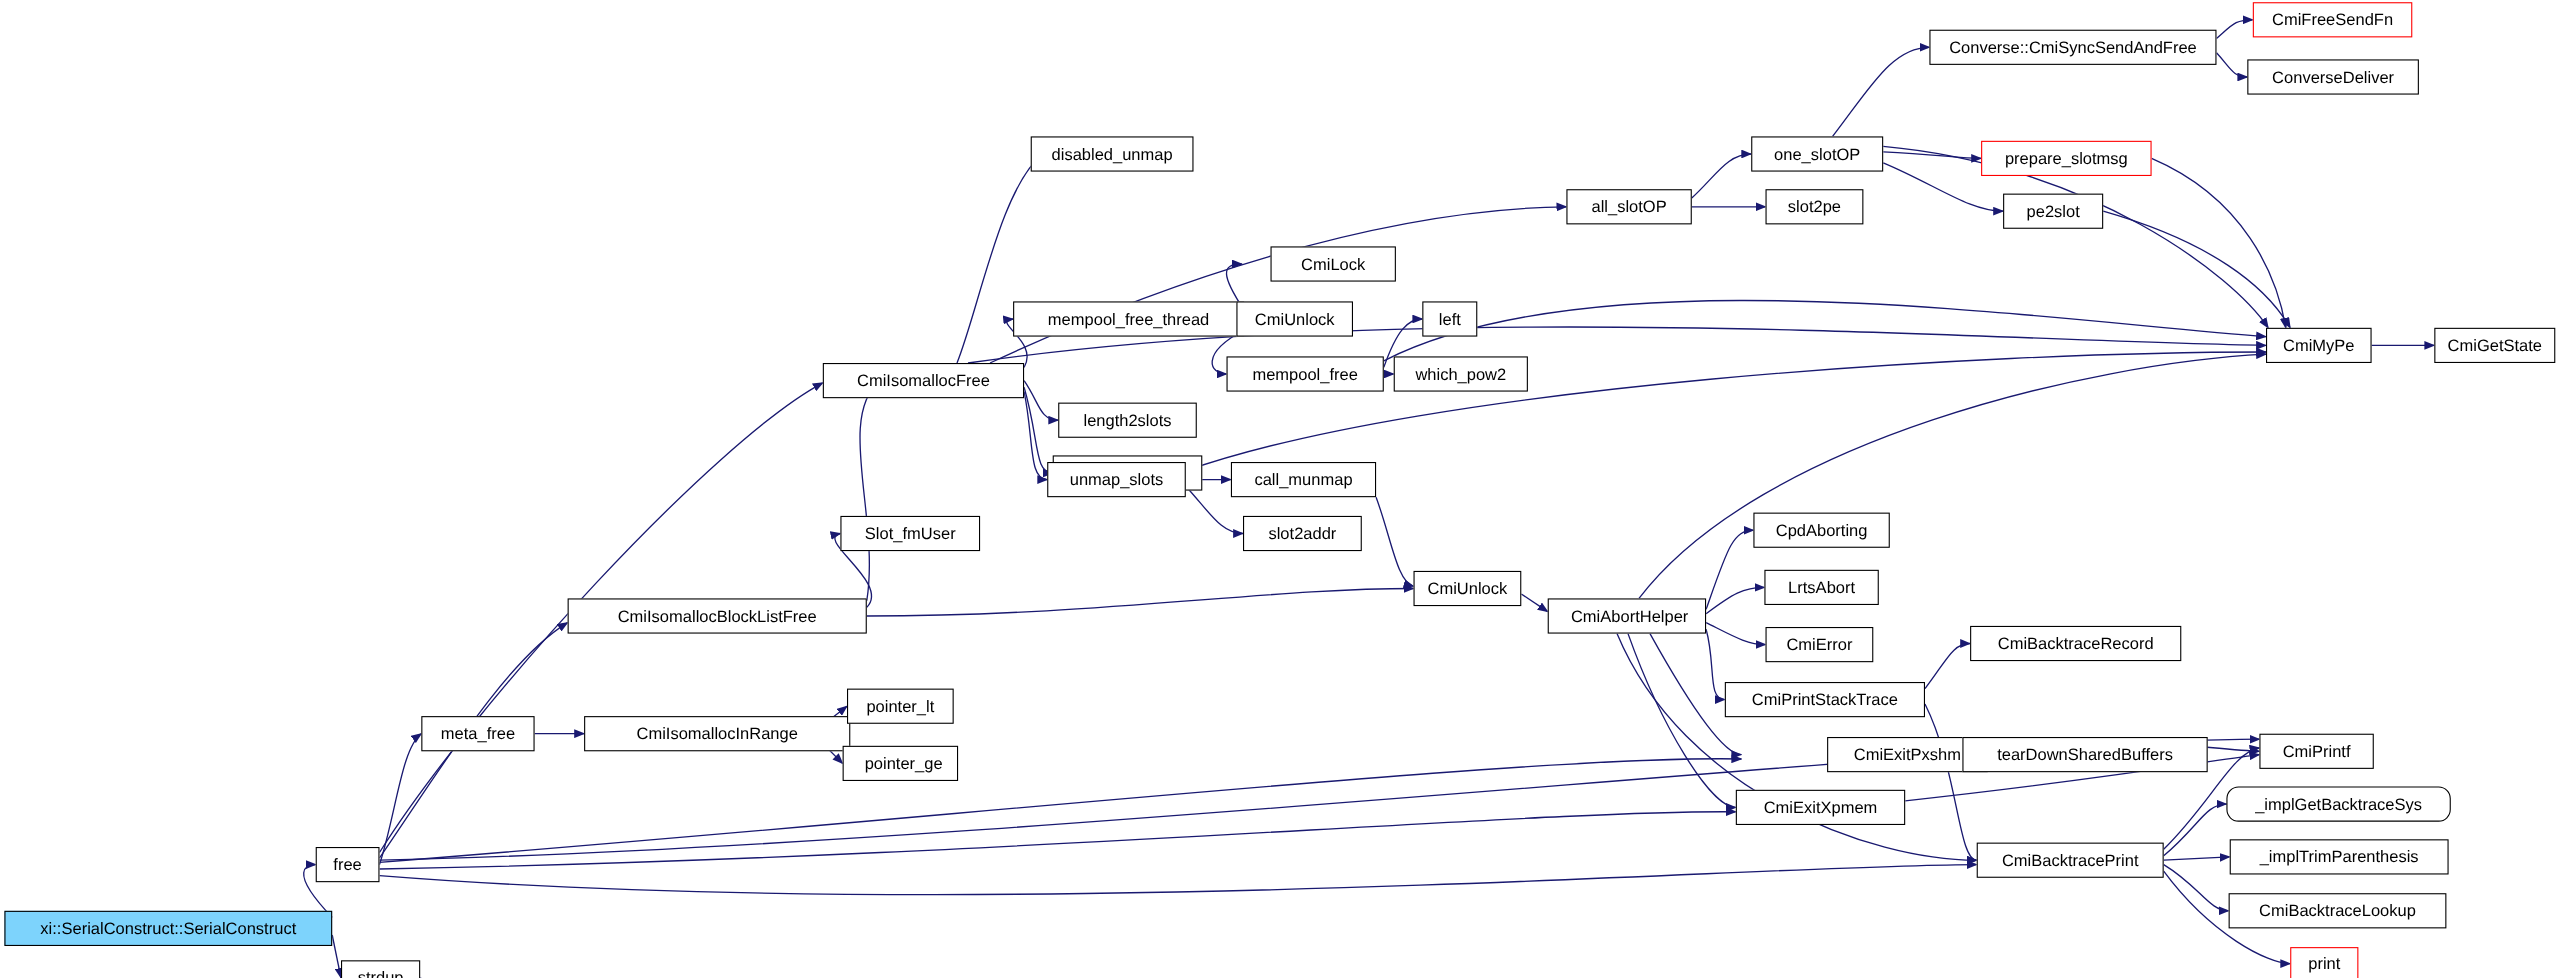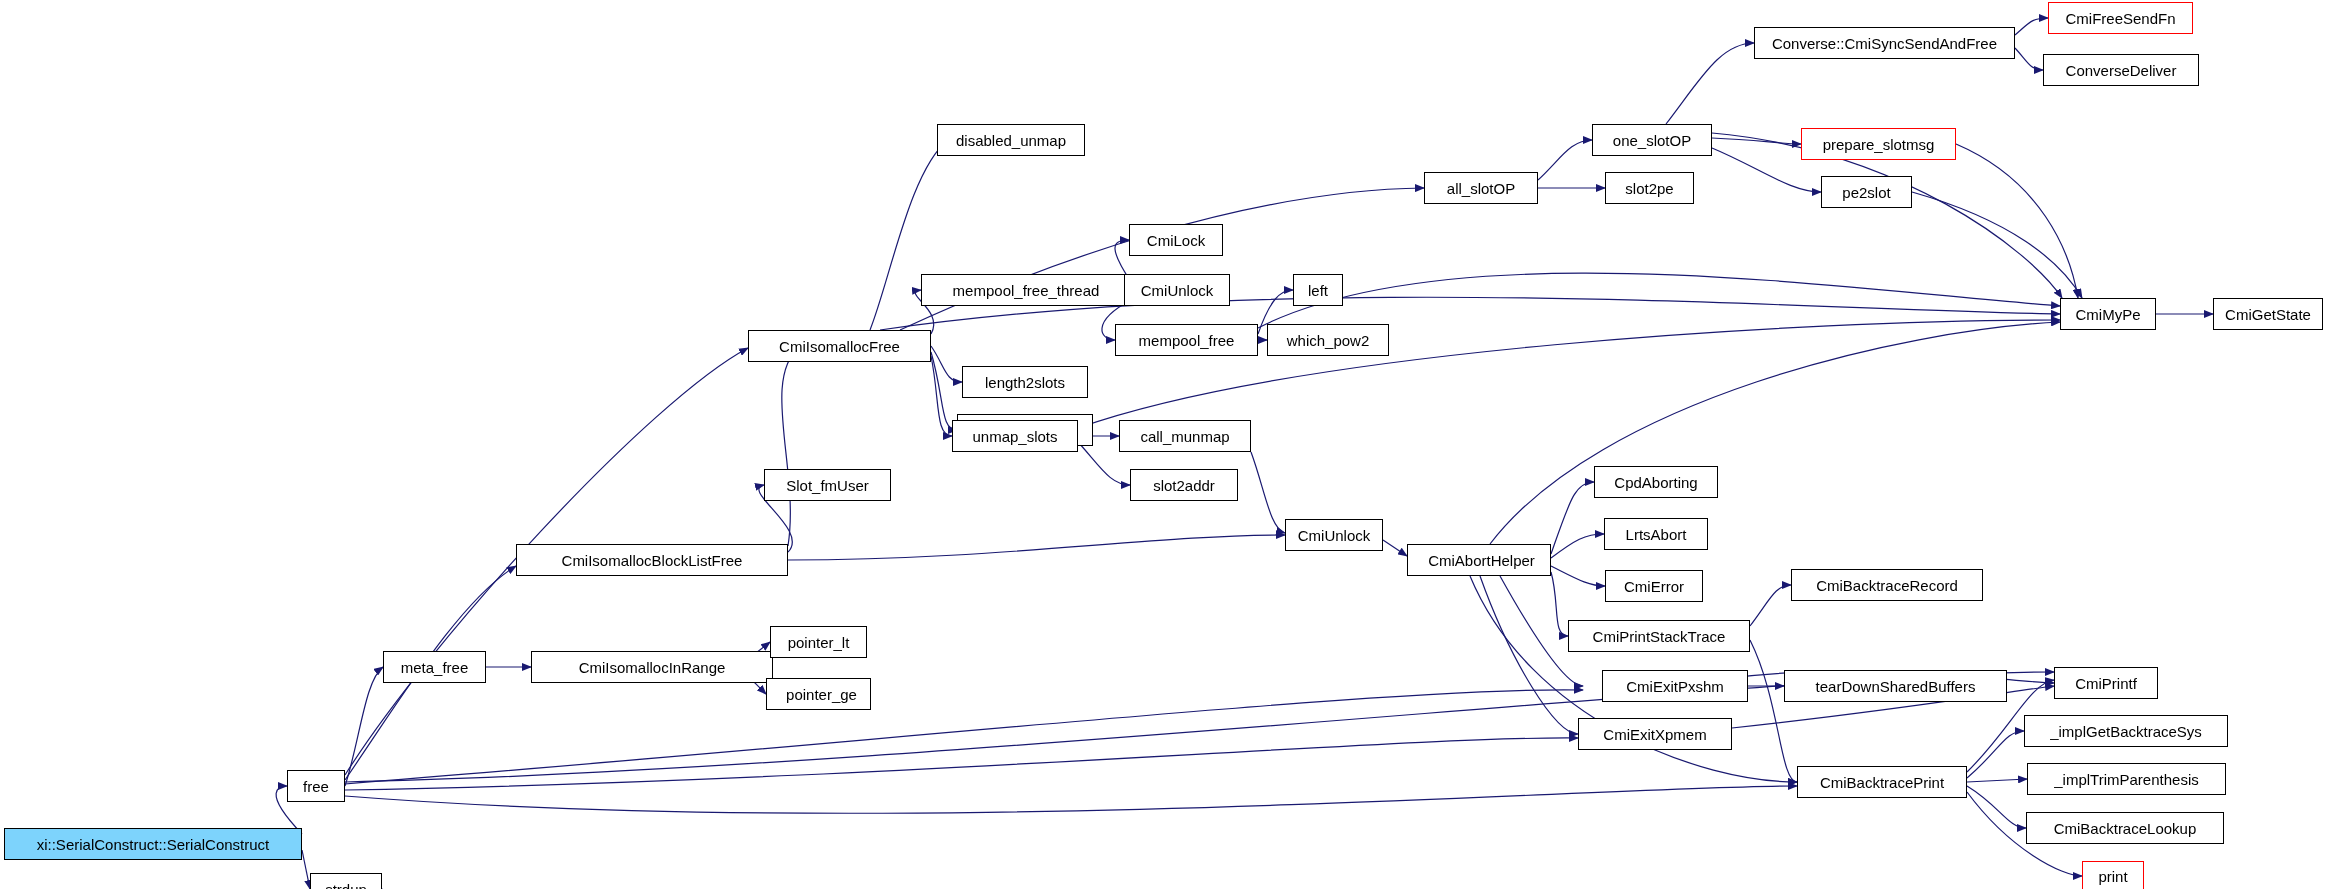--- a/index.html
+++ b/index.html
@@ -131,21 +131,21 @@
       <div class="node" style="left: 383px; top: 651px; width: 103px; height: 32px;">meta_free</div>
       <div class="node" style="left: 531px; top: 651px; width: 242px; height: 32px;">CmiIsomallocInRange</div>
       <div class="node" style="left: 770px; top: 626px; width: 97px; height: 32px;">pointer_lt</div>
       <div class="node" style="left: 766px; top: 678px; width: 105px; height: 32px; padding-left: 12px;">pointer_ge</div>
       <div class="node" style="left: 516px; top: 544px; width: 272px; height: 32px;">CmiIsomallocBlockListFree</div>
       <div class="node" style="left: 764px; top: 469px; width: 127px; height: 32px;">Slot_fmUser</div>
       <div class="node" style="left: 748px; top: 330px; width: 183px; height: 32px;">CmiIsomallocFree</div>
       <div class="node" style="left: 962px; top: 366px; width: 126px; height: 32px;">length2slots</div>
       <div class="node" style="left: 957px; top: 414px; width: 136px; height: 32px;">pointer2block</div>
       <div class="node" style="left: 921px; top: 274px; width: 210px; height: 32px;">mempool_free_thread</div>
-      <div class="node" style="left: 1129px; top: 224px; width: 94px; height: 32px;">CmiLock</div>
+      <div class="node" style="left: 1155px; top: 224px; width: 114px; height: 32px;">CmiLock</div>
       <div class="node" style="left: 1124px; top: 274px; width: 106px; height: 32px;">CmiUnlock</div>
       <div class="node" style="left: 1115px; top: 324px; width: 143px; height: 32px;">mempool_free</div>
       <div class="node" style="left: 1293px; top: 274px; width: 50px; height: 32px;">left</div>
       <div class="node" style="left: 1267px; top: 324px; width: 122px; height: 32px;">which_pow2</div>
       <div class="node" style="left: 952px; top: 420px; width: 126px; height: 32px;">unmap_slots</div>
       <div class="node" style="left: 1119px; top: 420px; width: 132px; height: 32px;">call_munmap</div>
       <div class="node" style="left: 1130px; top: 469px; width: 108px; height: 32px;">slot2addr</div>
       <div class="node" style="left: 937px; top: 124px; width: 148px; height: 32px;">disabled_unmap</div>
       <div class="node" style="left: 1424px; top: 172px; width: 114px; height: 32px;">all_slotOP</div>
       <div class="node" style="left: 1592px; top: 124px; width: 120px; height: 32px;">one_slotOP</div>
@@ -157,23 +157,23 @@
       <div class="node" style="left: 1821px; top: 176px; width: 91px; height: 32px;">pe2slot</div>
       <div class="node" style="left: 2060px; top: 298px; width: 96px; height: 32px;">CmiMyPe</div>
       <div class="node" style="left: 2213px; top: 298px; width: 110px; height: 32px;">CmiGetState</div>
       <div class="node" style="left: 1285px; top: 519px; width: 98px; height: 32px;">CmiUnlock</div>
       <div class="node" style="left: 1407px; top: 544px; width: 144px; height: 32px; padding-left: 11px;">CmiAbortHelper</div>
       <div class="node" style="left: 1594px; top: 466px; width: 124px; height: 32px;">CpdAborting</div>
       <div class="node" style="left: 1604px; top: 518px; width: 104px; height: 32px;">LrtsAbort</div>
       <div class="node" style="left: 1605px; top: 570px; width: 98px; height: 32px;">CmiError</div>
       <div class="node" style="left: 1568px; top: 620px; width: 182px; height: 32px;">CmiPrintStackTrace</div>
       <div class="node" style="left: 1791px; top: 569px; width: 192px; height: 32px;">CmiBacktraceRecord</div>
-      <div class="node" style="left: 1602px; top: 670px; width: 146px; height: 32px;">CmiExitPxshm</div>
+      <div class="node" style="left: 1661px; top: 670px; width: 146px; height: 32px;">CmiExitPxshm</div>
       <div class="node" style="left: 1784px; top: 670px; width: 223px; height: 32px;">tearDownSharedBuffers</div>
       <div class="node" style="left: 1578px; top: 718px; width: 154px; height: 32px;">CmiExitXpmem</div>
       <div class="node" style="left: 1797px; top: 766px; width: 170px; height: 32px;">CmiBacktracePrint</div>
       <div class="node" style="left: 2054px; top: 667px; width: 104px; height: 32px;">CmiPrintf</div>
-      <div class="node" style="left: 2024px; top: 715px; width: 204px; height: 32px;">_implGetBacktraceSys</div>
+      <div class="node" style="left: 2024px; top: 715px; width: 204px; height: 32px; border-radius: 11px;">_implGetBacktraceSys</div>
       <div class="node" style="left: 2027px; top: 763px; width: 199px; height: 32px;">_implTrimParenthesis</div>
       <div class="node" style="left: 2026px; top: 812px; width: 198px; height: 32px;">CmiBacktraceLookup</div>
       <div class="node highlight" style="left: 2082px; top: 861px; width: 62px; height: 30px;">print</div>
     </div>
 </div>
 
 </body></html>

